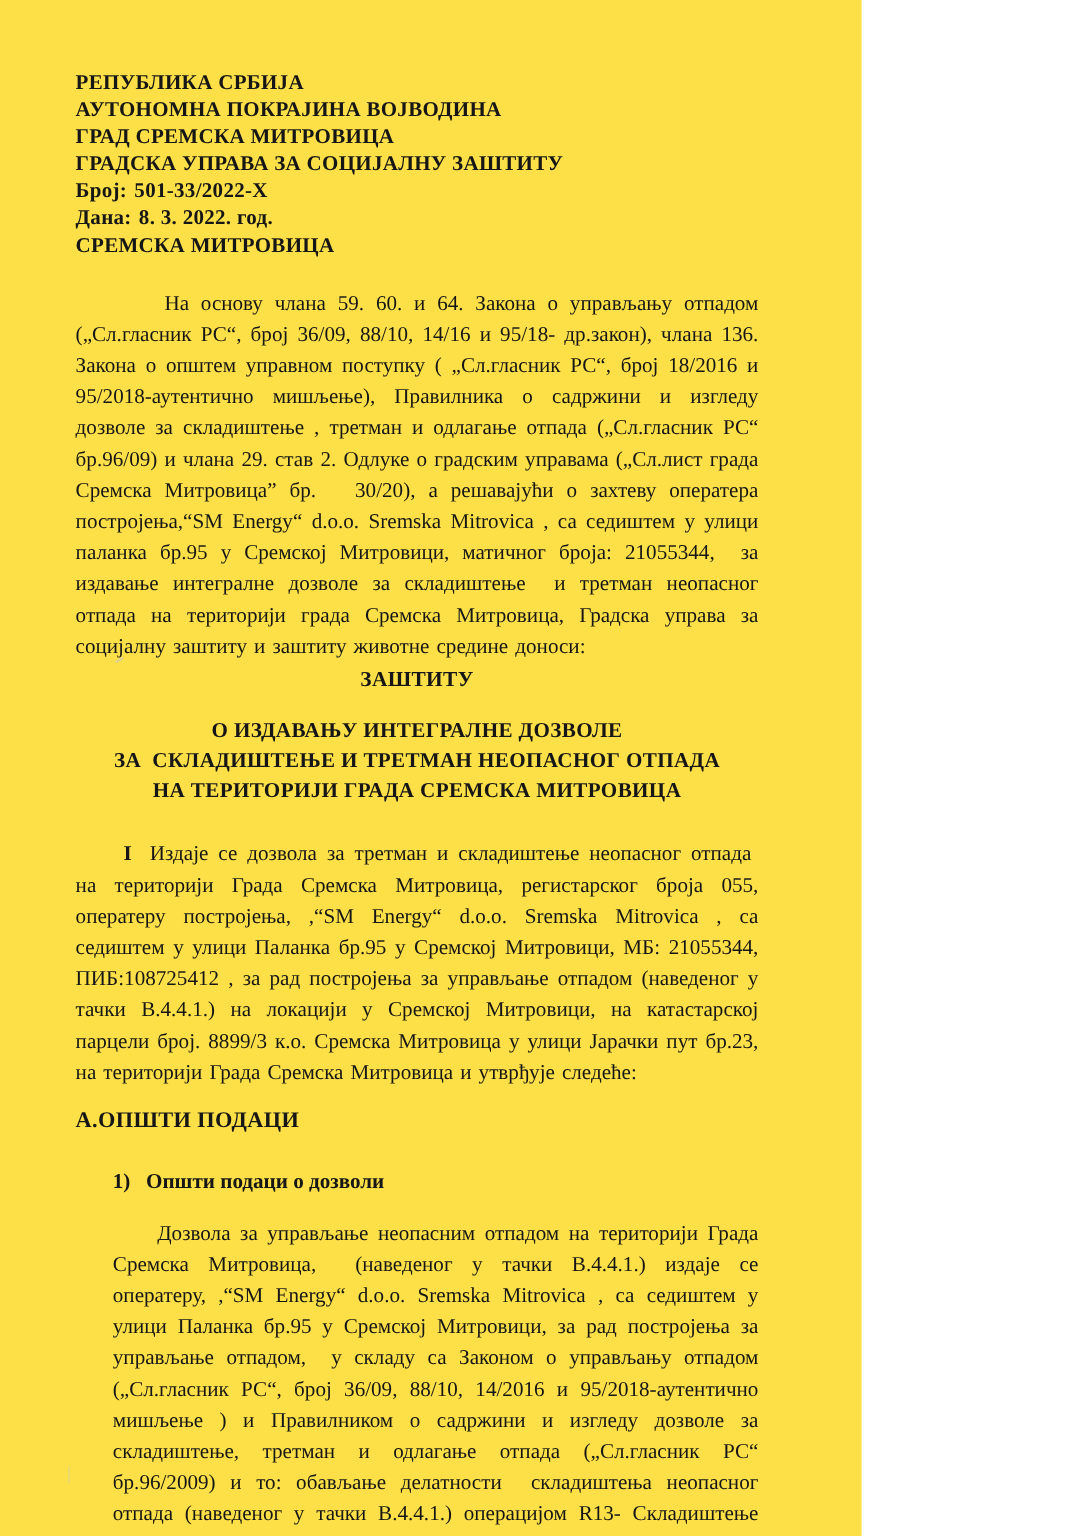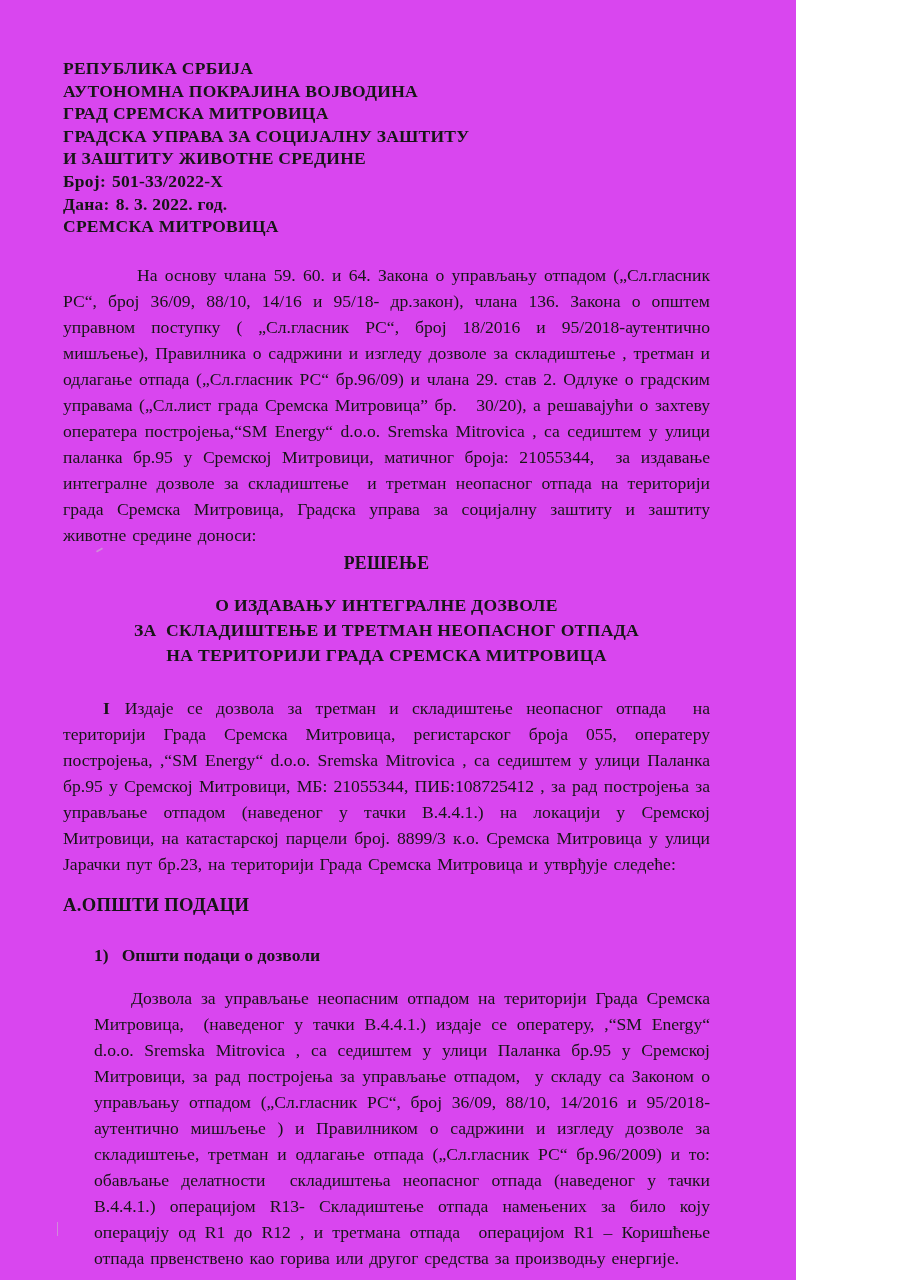--- a/index.html
+++ b/index.html
@@ -2,24 +2,24 @@
 <html lang="sr"><head>
 <meta charset="utf-8">
 <style>
   html, body {
     margin: 0;
     padding: 0;
     background: #ffffff;
   }
   .page {
     position: relative;
-    width: 796px;
+    width: 718px;
     height: 1280px;
     box-sizing: border-box;
-    background: #d946ef;
+    background: #fde047;
     color: #161616;
     font-family: "Liberation Serif", "DejaVu Serif", serif;
     padding: 57px 86px 0 63px;
     overflow: hidden;
   }
   
   .letterhead { margin: 0; }
   .hline {
     font-size: 17.5px;
     font-weight: bold;
@@ -98,33 +98,32 @@
 </head>
 <body>
 
 <div class="page">
 
   <header class="letterhead">
     <div class="hline">РЕПУБЛИКА СРБИЈА</div>
     <div class="hline">АУТОНОМНА ПОКРАЈИНА ВОЈВОДИНА</div>
     <div class="hline">ГРАД СРЕМСКА МИТРОВИЦА</div>
     <div class="hline">ГРАДСКА УПРАВА ЗА СОЦИЈАЛНУ ЗАШТИТУ</div>
-    <div class="hline">И ЗАШТИТУ ЖИВОТНЕ СРЕДИНЕ</div>
     <div class="hline">
       <span class="lbl">Број:</span><span class="num">501-33/2022-X</span>
     </div>
     <div class="hline">
       <span class="lbl">Дана:</span><span class="reg">8. 3. 2022. год.</span>
     </div>
     <div class="hline">СРЕМСКА МИТРОВИЦА</div>
   </header>
 
   <p class="par preamble">На основу члана 59. 60. и 64. Закона о управљању отпадом („Сл.гласник РС“, број 36/09, 88/10, 14/16 и 95/18- др.закон), члана 136. Закона о општем управном поступку ( „Сл.гласник РС“, број 18/2016 и 95/2018-аутентично мишљење), Правилника о садржини и изгледу дозволе за складиштење , третман и одлагање отпада („Сл.гласник РС“ бр.96/09) и члана 29. став 2. Одлуке о градским управама („Сл.лист града Сремска Митровица” бр.&nbsp;&nbsp; 30/20), а решавајући о захтеву оператера постројења,“SM Energy“ d.o.o. Sremska Mitrovica , са седиштем у улици паланка бр.95 у Сремској Митровици, матичног броја: 21055344,&nbsp; за издавање интегралне дозволе за складиштење&nbsp; и третман неопасног отпада на територији града Сремска Митровица, Градска управа за социјалну заштиту и заштиту животне средине доноси:</p>
 
-  <h1 class="title">РЕШЕЊЕ</h1>
+  <h1 class="title">ЗАШТИТУ</h1>
 
   <div class="subtitle">
     <div>О ИЗДАВАЊУ ИНТЕГРАЛНЕ ДОЗВОЛЕ</div>
     <div>ЗА&nbsp; СКЛАДИШТЕЊЕ И ТРЕТМАН НЕОПАСНОГ ОТПАДА</div>
     <div>НА ТЕРИТОРИЈИ ГРАДА СРЕМСКА МИТРОВИЦА</div>
   </div>
 
   <p class="par article"><span class="roman">I</span><span>Издаје се дозвола за третман и складиштење неопасног отпада&nbsp; на територији Града Сремска Митровица, регистарског броја 055, оператеру постројења, ,“SM Energy“ d.o.o. Sremska Mitrovica , са седиштем у улици Паланка бр.95 у Сремској Митровици, МБ: 21055344, ПИБ:108725412 , за рад постројења за управљање отпадом (наведеног у тачки В.4.4.1.) на локацији у Сремској Митровици, на катастарској парцели број. 8899/3 к.о. Сремска Митровица у улици Јарачки пут бр.23, на територији Града Сремска Митровица и утврђује следеће:</span></p>
 
   <h2 class="section-title">А.ОПШТИ ПОДАЦИ</h2>

